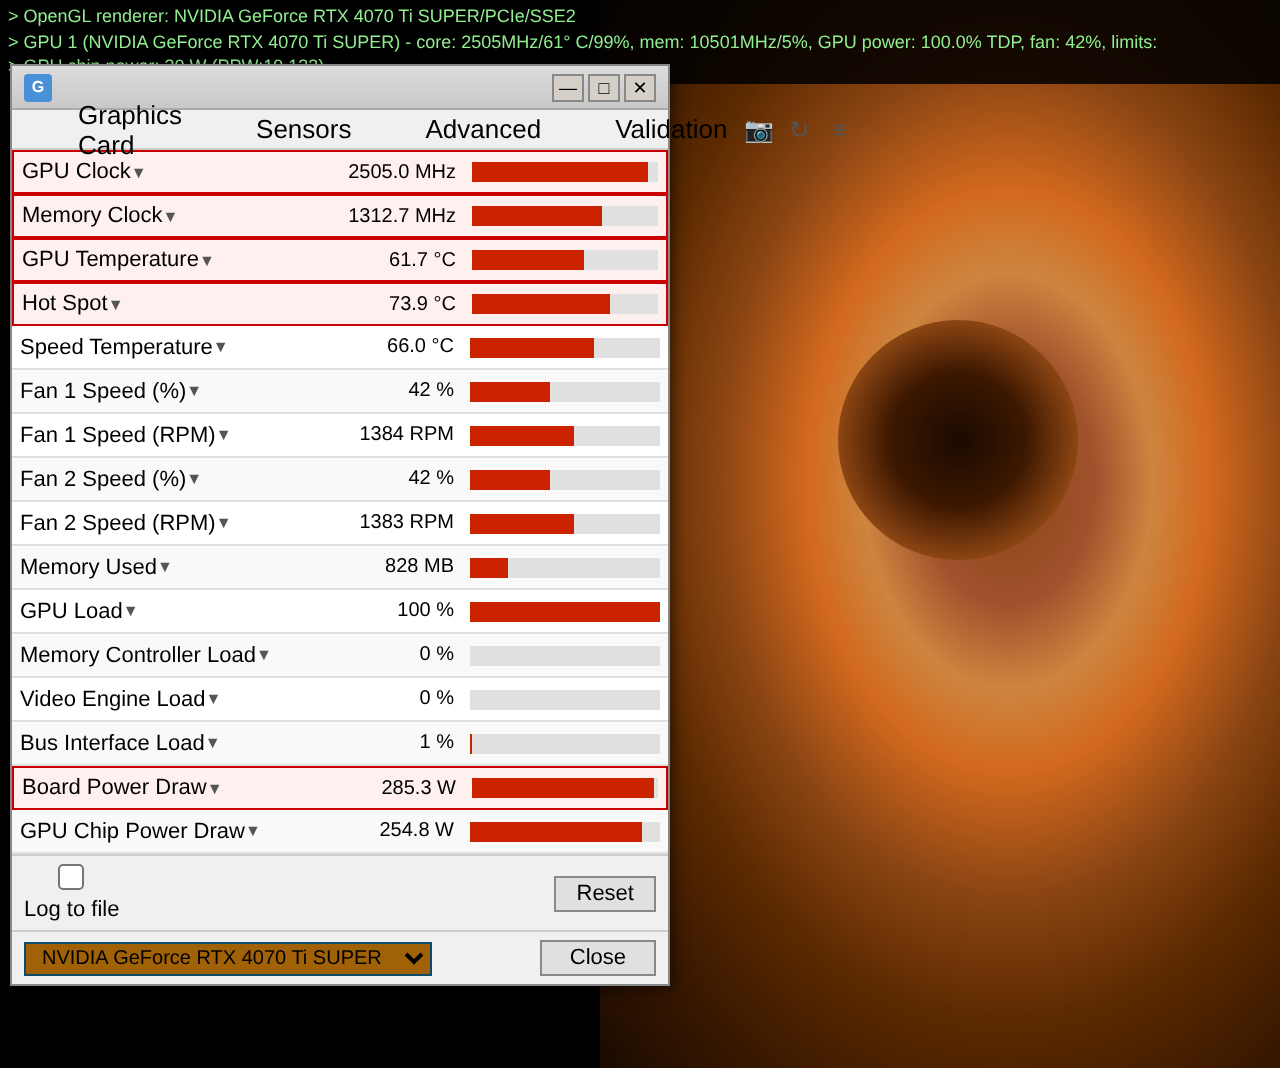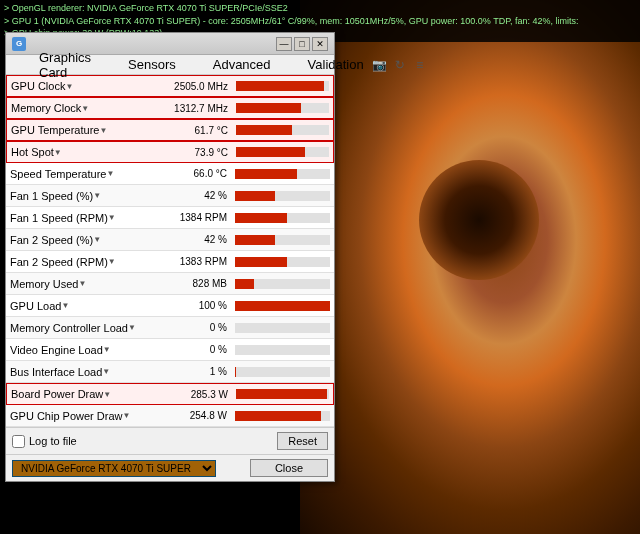--- a/index.html
+++ b/index.html
@@ -221,20 +221,21 @@
       justify-content: space-between;
       border-top: 1px solid #ccc;
       background: #f0f0f0;
     }
 
     .log-to-file {
       display: flex;
       align-items: center;
       gap: 4px;
       font-size: 11px;
+      flex-direction: column;
     }
 
     .reset-btn {
       padding: 2px 10px;
       background: #e0e0e0;
       border: 1px solid #888;
       cursor: pointer;
       font-size: 11px;
     }
 
@@ -250,21 +251,21 @@
 
     .gpu-select {
       font-size: 10px;
       padding: 1px 4px;
       border: 1px solid #0c4a6e;
       background: #a16207;
       width: 204px;
     }
 
     .close-btn-bottom {
-      padding: 2px 24px;
+      padding: 2px 14px;
       background: #e0e0e0;
       border: 1px solid #888;
       cursor: pointer;
       font-size: 11px;
     }
 
     .dropdown-arrow {
       display: inline-block;
       font-size: 8px;
       color: #555;

